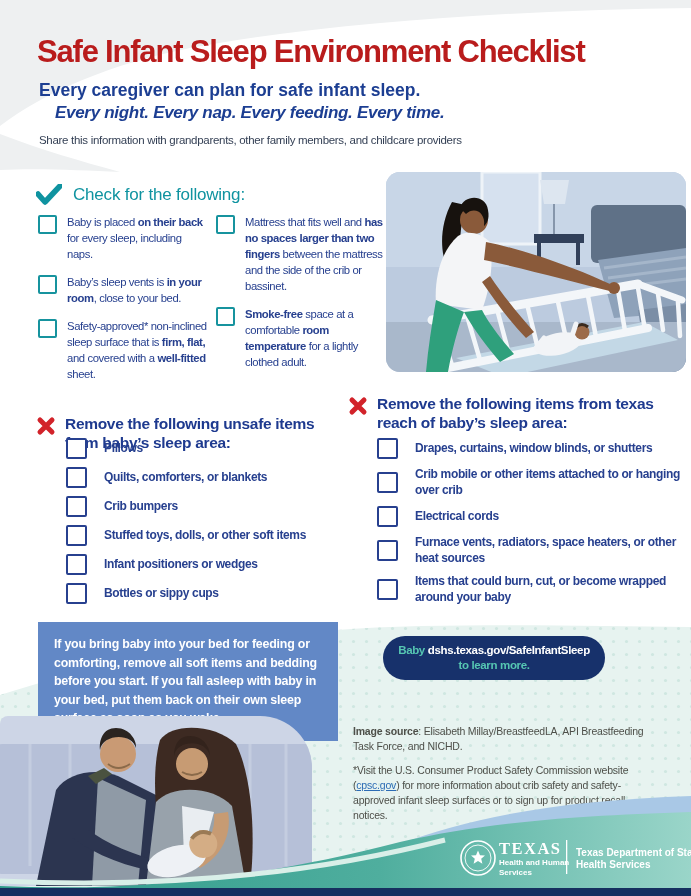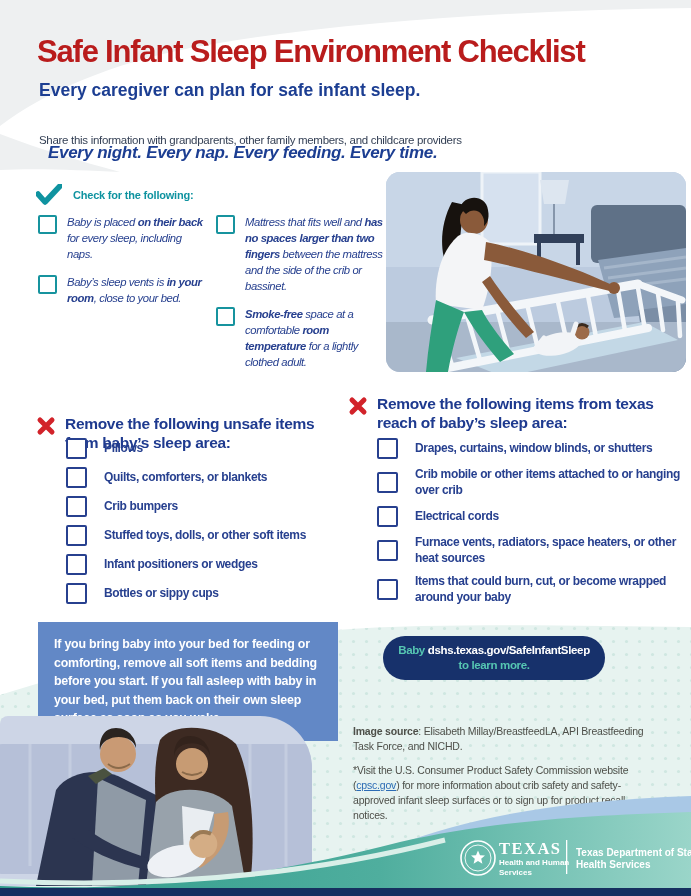--- a/index.html
+++ b/index.html
@@ -5,29 +5,29 @@
   html,body{margin:0;padding:0;background:#fff;}
   .page{position:relative;width:691px;height:896px;overflow:hidden;background:#fff;
         font-family:"Liberation Sans",sans-serif;color:#27408f;}
   .abs{position:absolute;}
 
   
   .hdr-svg{position:absolute;top:0;left:0;}
   .title{position:absolute;left:37px;top:34px;font-size:31px;font-weight:700;color:#b91c1c;
          letter-spacing:-1.2px;white-space:nowrap;}
   .sub1{position:absolute;left:39px;top:80px;font-size:17.5px;font-weight:700;color:#1c3e92;white-space:nowrap;}
-  .sub2{position:absolute;left:48px;top:103px;font-size:17px;font-weight:700;font-style:italic;
-        color:#1c3e92;letter-spacing:-0.3px;white-space:nowrap;margin-top:40px;}
+  .sub2{position:absolute;left:55px;top:103px;font-size:17px;font-weight:700;font-style:italic;
+        color:#1c3e92;letter-spacing:-0.3px;white-space:nowrap;}
   .share{position:absolute;left:39px;top:131px;font-size:11.5px;font-weight:400;color:#333f54;
          line-height:1.6;letter-spacing:-0.3px;white-space:nowrap;}
 
   
   .check-head{position:absolute;left:36px;top:184px;display:flex;align-items:center;gap:11px;}
-  .check-head .t{font-size:11px;font-weight:700;color:#0f93a0;letter-spacing:-0.2px;}
-  .check-cols{position:absolute;left:38px;top:214px;width:348px;display:flex;gap:8px;font-style:italic;}
+  .check-head .t{font-size:17px;font-weight:400;color:#0f93a0;letter-spacing:-0.2px;}
+  .check-cols{position:absolute;left:38px;top:214px;width:348px;display:flex;gap:8px;}
   .ccol{flex:0 0 170px;}
   .chk-row{display:flex;gap:10px;margin-bottom:12px;align-items:flex-start;}
   .box{width:15px;height:15px;border:2px solid #27408f;border-radius:2px;flex:0 0 auto;background:#fff;margin-top:1px;}
   .box.teal{border-color:#16939e;}
   .chk-text{font-size:11.3px;line-height:1.42;color:#27408f;letter-spacing:-0.4px;max-width:144px;}
   .chk-text b{font-weight:700;}
 
   
   .remove-head{position:absolute;display:flex;gap:9px;align-items:flex-start;}
   .remove-head .t{font-size:15.5px;font-weight:700;color:#1e3a8f;line-height:1.25;letter-spacing:-0.3px;}
@@ -92,20 +92,24 @@
   </div>
   <div class="check-cols">
     <div class="ccol">
         <div class="chk-row">
           <span class="box teal"></span>
           <span class="chk-text"><span>Baby is placed </span><b>on their back</b><span> for every sleep, including naps.</span></span>
         </div>
         <div class="chk-row">
           <span class="box teal"></span>
           <span class="chk-text"><span>Baby’s sleep vents is </span><b>in your room</b><span>, close to your bed.</span></span>
+        </div>
+        <div class="chk-row">
+          <span class="box teal"></span>
+          <span class="chk-text"><span>Safety-approved* non-inclined sleep surface that is </span><b>firm, flat,</b><span> and covered with a </span><b>well-fitted</b><span> sheet.</span></span>
         </div>
       </div>
     <div class="ccol">
         <div class="chk-row">
           <span class="box teal"></span>
           <span class="chk-text"><span>Mattress that fits well and </span><b>has no spaces larger than two fingers</b><span> between the mattress and the side of the crib or bassinet.</span></span>
         </div>
         <div class="chk-row">
           <span class="box teal"></span>
           <span class="chk-text"><b>Smoke-free</b><span> space at a comfortable </span><b>room temperature</b><span> for a lightly clothed adult.</span></span>

